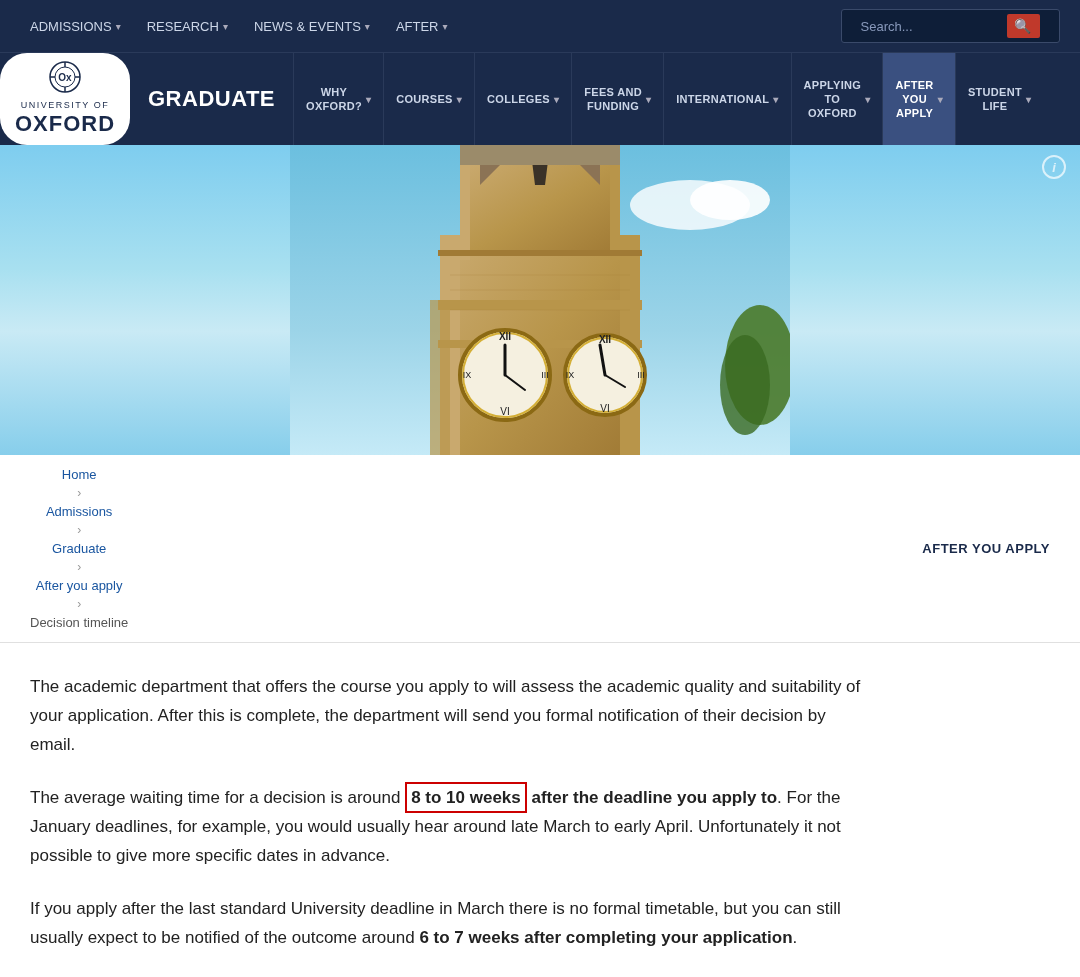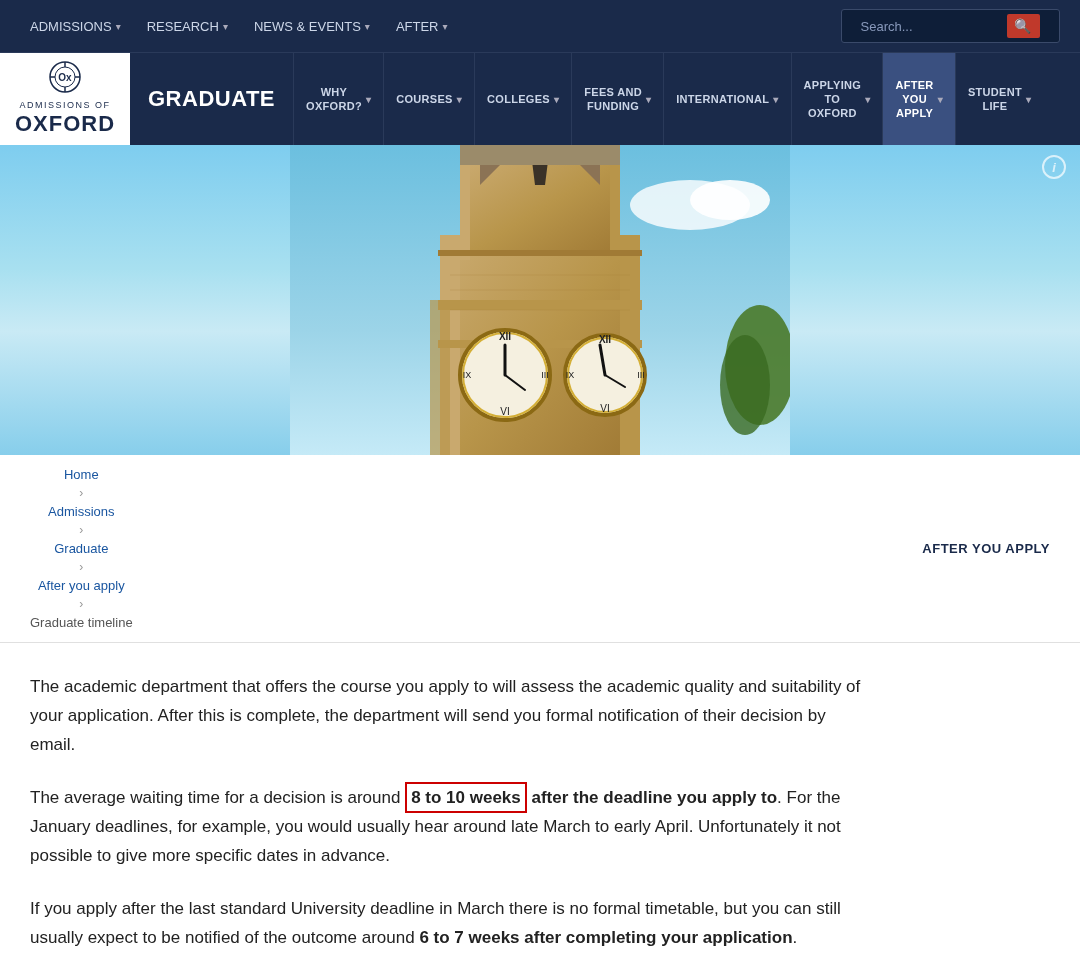--- a/index.html
+++ b/index.html
@@ -68,20 +68,21 @@
       min-height: 70px;
     }
     .logo-area {
       background: #fff;
       width: 130px;
       display: flex;
       align-items: center;
       justify-content: center;
       padding: 8px 24px;
       flex-shrink: 0;
+      border-radius: 27px;
     }
     .logo-text-block {
       text-align: center;
       line-height: 1.2;
     }
     .logo-text-block .university-of {
       font-size: 9px;
       color: #1a2a4a;
       letter-spacing: 1.5px;
       display: block;
@@ -265,21 +266,21 @@
       
       <svg class="logo-crest" viewBox="0 0 32 32">
         <circle cx="16" cy="16" r="15" fill="none" stroke="#1a2a4a" stroke-width="1.5"></circle>
         <circle cx="16" cy="16" r="10" fill="none" stroke="#1a2a4a" stroke-width="1"></circle>
         <text x="16" y="20" text-anchor="middle" font-size="10" fill="#1a2a4a" font-weight="bold">Ox</text>
         <line x1="16" y1="1" x2="16" y2="6" stroke="#1a2a4a" stroke-width="1.5"></line>
         <line x1="16" y1="26" x2="16" y2="31" stroke="#1a2a4a" stroke-width="1.5"></line>
         <line x1="1" y1="16" x2="6" y2="16" stroke="#1a2a4a" stroke-width="1.5"></line>
         <line x1="26" y1="16" x2="31" y2="16" stroke="#1a2a4a" stroke-width="1.5"></line>
       </svg>
-      <span class="university-of">ADMISSIONS OF</span>
+      <span class="university-of">UNIVERSITY OF</span>
       <span class="oxford">OXFORD</span>
     </div>
   </div>
 
   <div class="graduate-label">GRADUATE</div>
 
   <div class="main-nav-items">
     <div class="main-nav-item">
       <span class="nav-label-small">WHY<br>OXFORD?</span>
       <span class="chevron-down">▾</span>
@@ -397,21 +398,21 @@
 <div class="breadcrumb-bar">
   <nav class="breadcrumb">
     <a href="#">Home</a>
     <span class="breadcrumb-sep">›</span>
     <a href="#">Admissions</a>
     <span class="breadcrumb-sep">›</span>
     <a href="#">Graduate</a>
     <span class="breadcrumb-sep">›</span>
     <a href="#">After you apply</a>
     <span class="breadcrumb-sep">›</span>
-    <span>Graduate timeline</span>
+    <span>Decision timeline</span>
   </nav>
   <span class="page-section-label">AFTER YOU APPLY</span>
 </div>
 
 <div class="main-content">
   <p class="content-para">
     <span>The academic department that offers the course you apply to will assess the academic quality and suitability of your application. After this is complete, the department will send you formal notification of their decision by email.</span>
   </p>
 
   <p class="content-para">

